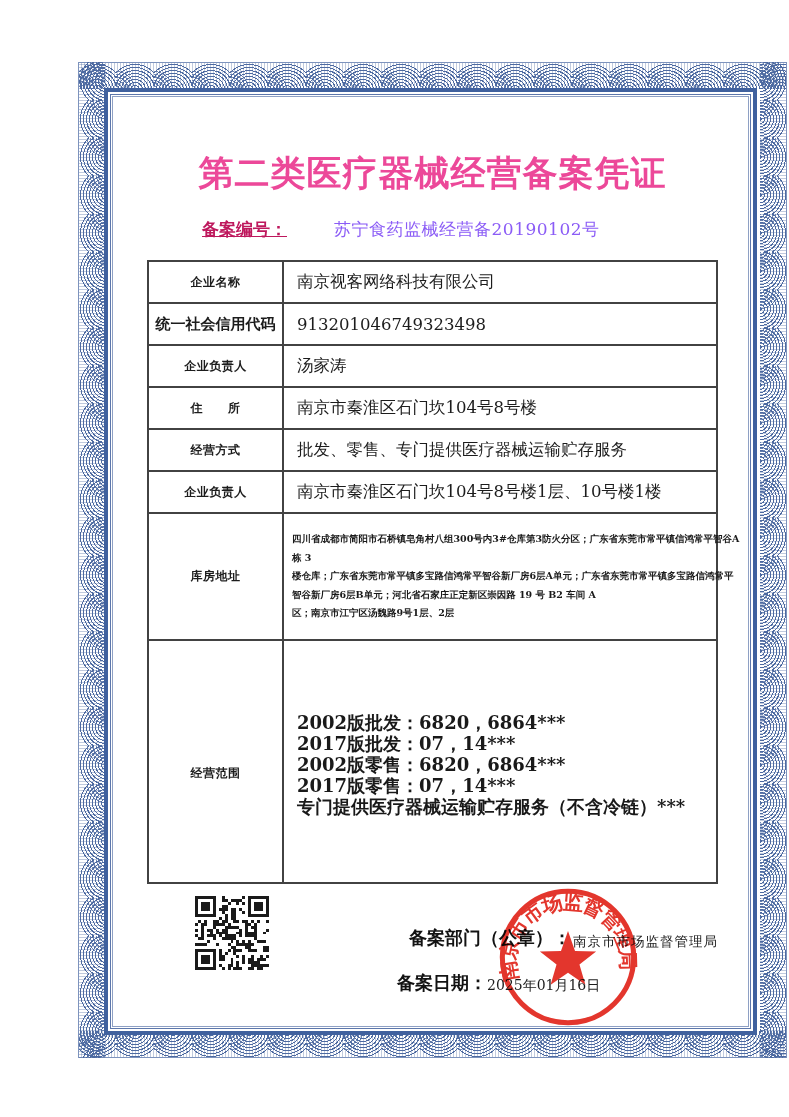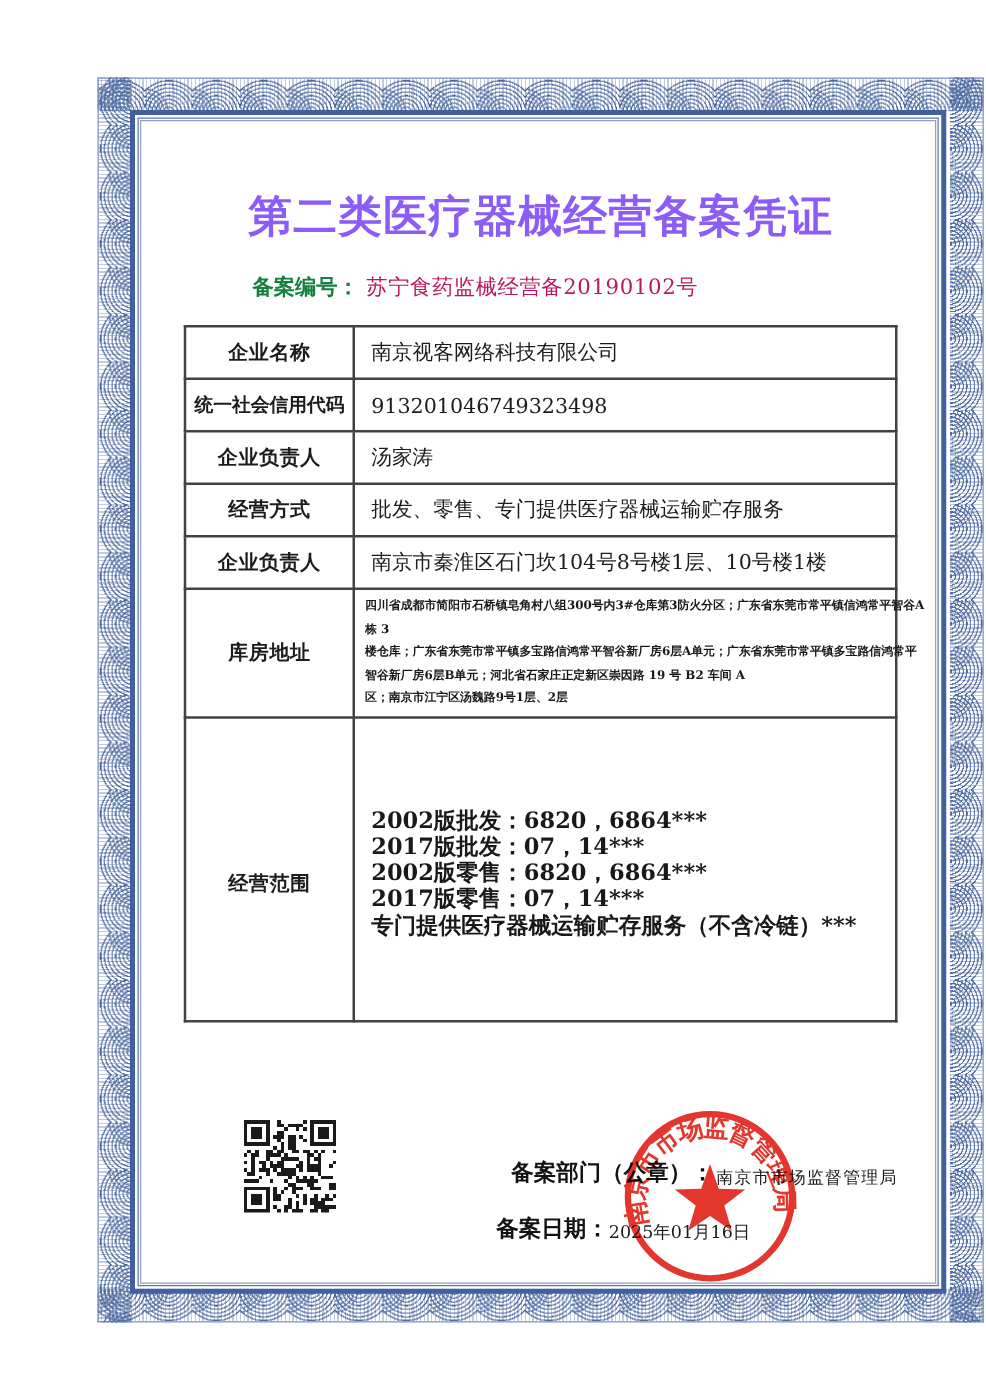--- a/index.html
+++ b/index.html
@@ -43,37 +43,37 @@
   }
   .frame-thick { position:absolute; left:104px; top:88px; width:653px; height:947px;
                  border:4px solid #40619e; z-index:2; }
   .frame-thin  { position:absolute; inset:2px; border:1px solid #5d77ab; }
   .frame-thin2 { position:absolute; inset:1px; border:1px solid #8ea0c4; }
 
   
   .content { position:absolute; left:0; top:0; width:789px; height:1117px; z-index:3; }
 
   .title { position:absolute; left:115px; top:150px; width:635px; text-align:center;
-           font-size:35px; font-weight:bold; color:#8b5cf6; letter-spacing:1px;
+           font-size:35px; font-weight:bold; color:#ec4899; letter-spacing:1px;
            font-family:"DejaVu Serif", serif; }
 
   .recno { position:absolute; left:202px; top:218px; font-size:17px; white-space:nowrap; }
-  .recno .lbl { font-family:"DejaVu Sans", sans-serif; font-weight:bold; color:#15803d; margin-right:6px; }
-  .recno .val { color:#be185d; letter-spacing:.5px; }
+  .recno .lbl { font-family:"DejaVu Sans", sans-serif; font-weight:bold; color:#be185d; margin-right:25px;text-decoration:underline; }
+  .recno .val { color:#8b5cf6; letter-spacing:.5px;margin-left:22px; }
 
   table.cert { position:absolute; left:147px; top:260px; width:571px;
                border-collapse:collapse; table-layout:fixed; }
   table.cert td { border:2px solid #424242; vertical-align:middle; color:#1c1c1c; }
-  td.lab { width:135px; text-align:center; font-size:16px; font-weight:600;
+  td.lab { width:135px; text-align:center; font-size:12px; font-weight:600;
            letter-spacing:.5px; color:#161616; }
   td.lab.tight { font-size:15px; letter-spacing:0; }
   td.val { padding-left:13px; font-size:16.5px;margin-top:24px; }
   tr.h42 { height:42px; } tr.h76 { height:76px; } tr.h243 { height:243px; }
   td.top-align { vertical-align:top; padding-top:24px; }
-  .wh-lines { padding:4px 8px; }
+  .wh-lines { padding:16px 8px; }
   .wh-lines div { font-size:9.5px; font-weight:600; line-height:18.5px; white-space:nowrap; color:#191919; }
   .scope-lines { padding:6px 0 0 0; }
   .scope-lines div { font-size:18px; font-weight:600; line-height:21px; color:#191919; }
 
   .qr { position:absolute; left:195px; top:896px; width:74px; height:74px; }
   .qr svg { width:100%; height:100%; shape-rendering:crispEdges; }
 
   .dept-label { position:absolute; left:397px; top:926px; font-size:18px; font-weight:bold;
                 font-family:"DejaVu Sans", sans-serif; color:#121212; white-space:nowrap;margin-left:12px; }
   .dept-value { position:absolute; left:573px; top:933px; font-size:13.5px; color:#1c1c1c;
@@ -115,20 +115,24 @@
         <td class="lab">企业名称</td>
         <td class="val">南京视客网络科技有限公司</td>
       </tr>
       <tr class="h42">
         <td class="lab tight">统一社会信用代码</td>
         <td class="val">913201046749323498</td>
       </tr>
       <tr class="h42">
         <td class="lab">企业负责人</td>
         <td class="val">汤家涛</td>
+      </tr>
+      <tr class="h42">
+        <td class="lab">住　　所</td>
+        <td class="val">南京市秦淮区石门坎104号8号楼</td>
       </tr>
       <tr class="h42">
         <td class="lab">经营方式</td>
         <td class="val">批发、零售、专门提供医疗器械运输贮存服务</td>
       </tr>
       <tr class="h42">
         <td class="lab">企业负责人</td>
         <td class="val">南京市秦淮区石门坎104号8号楼1层、10号楼1楼</td>
       </tr>
       <tr class="h76">

